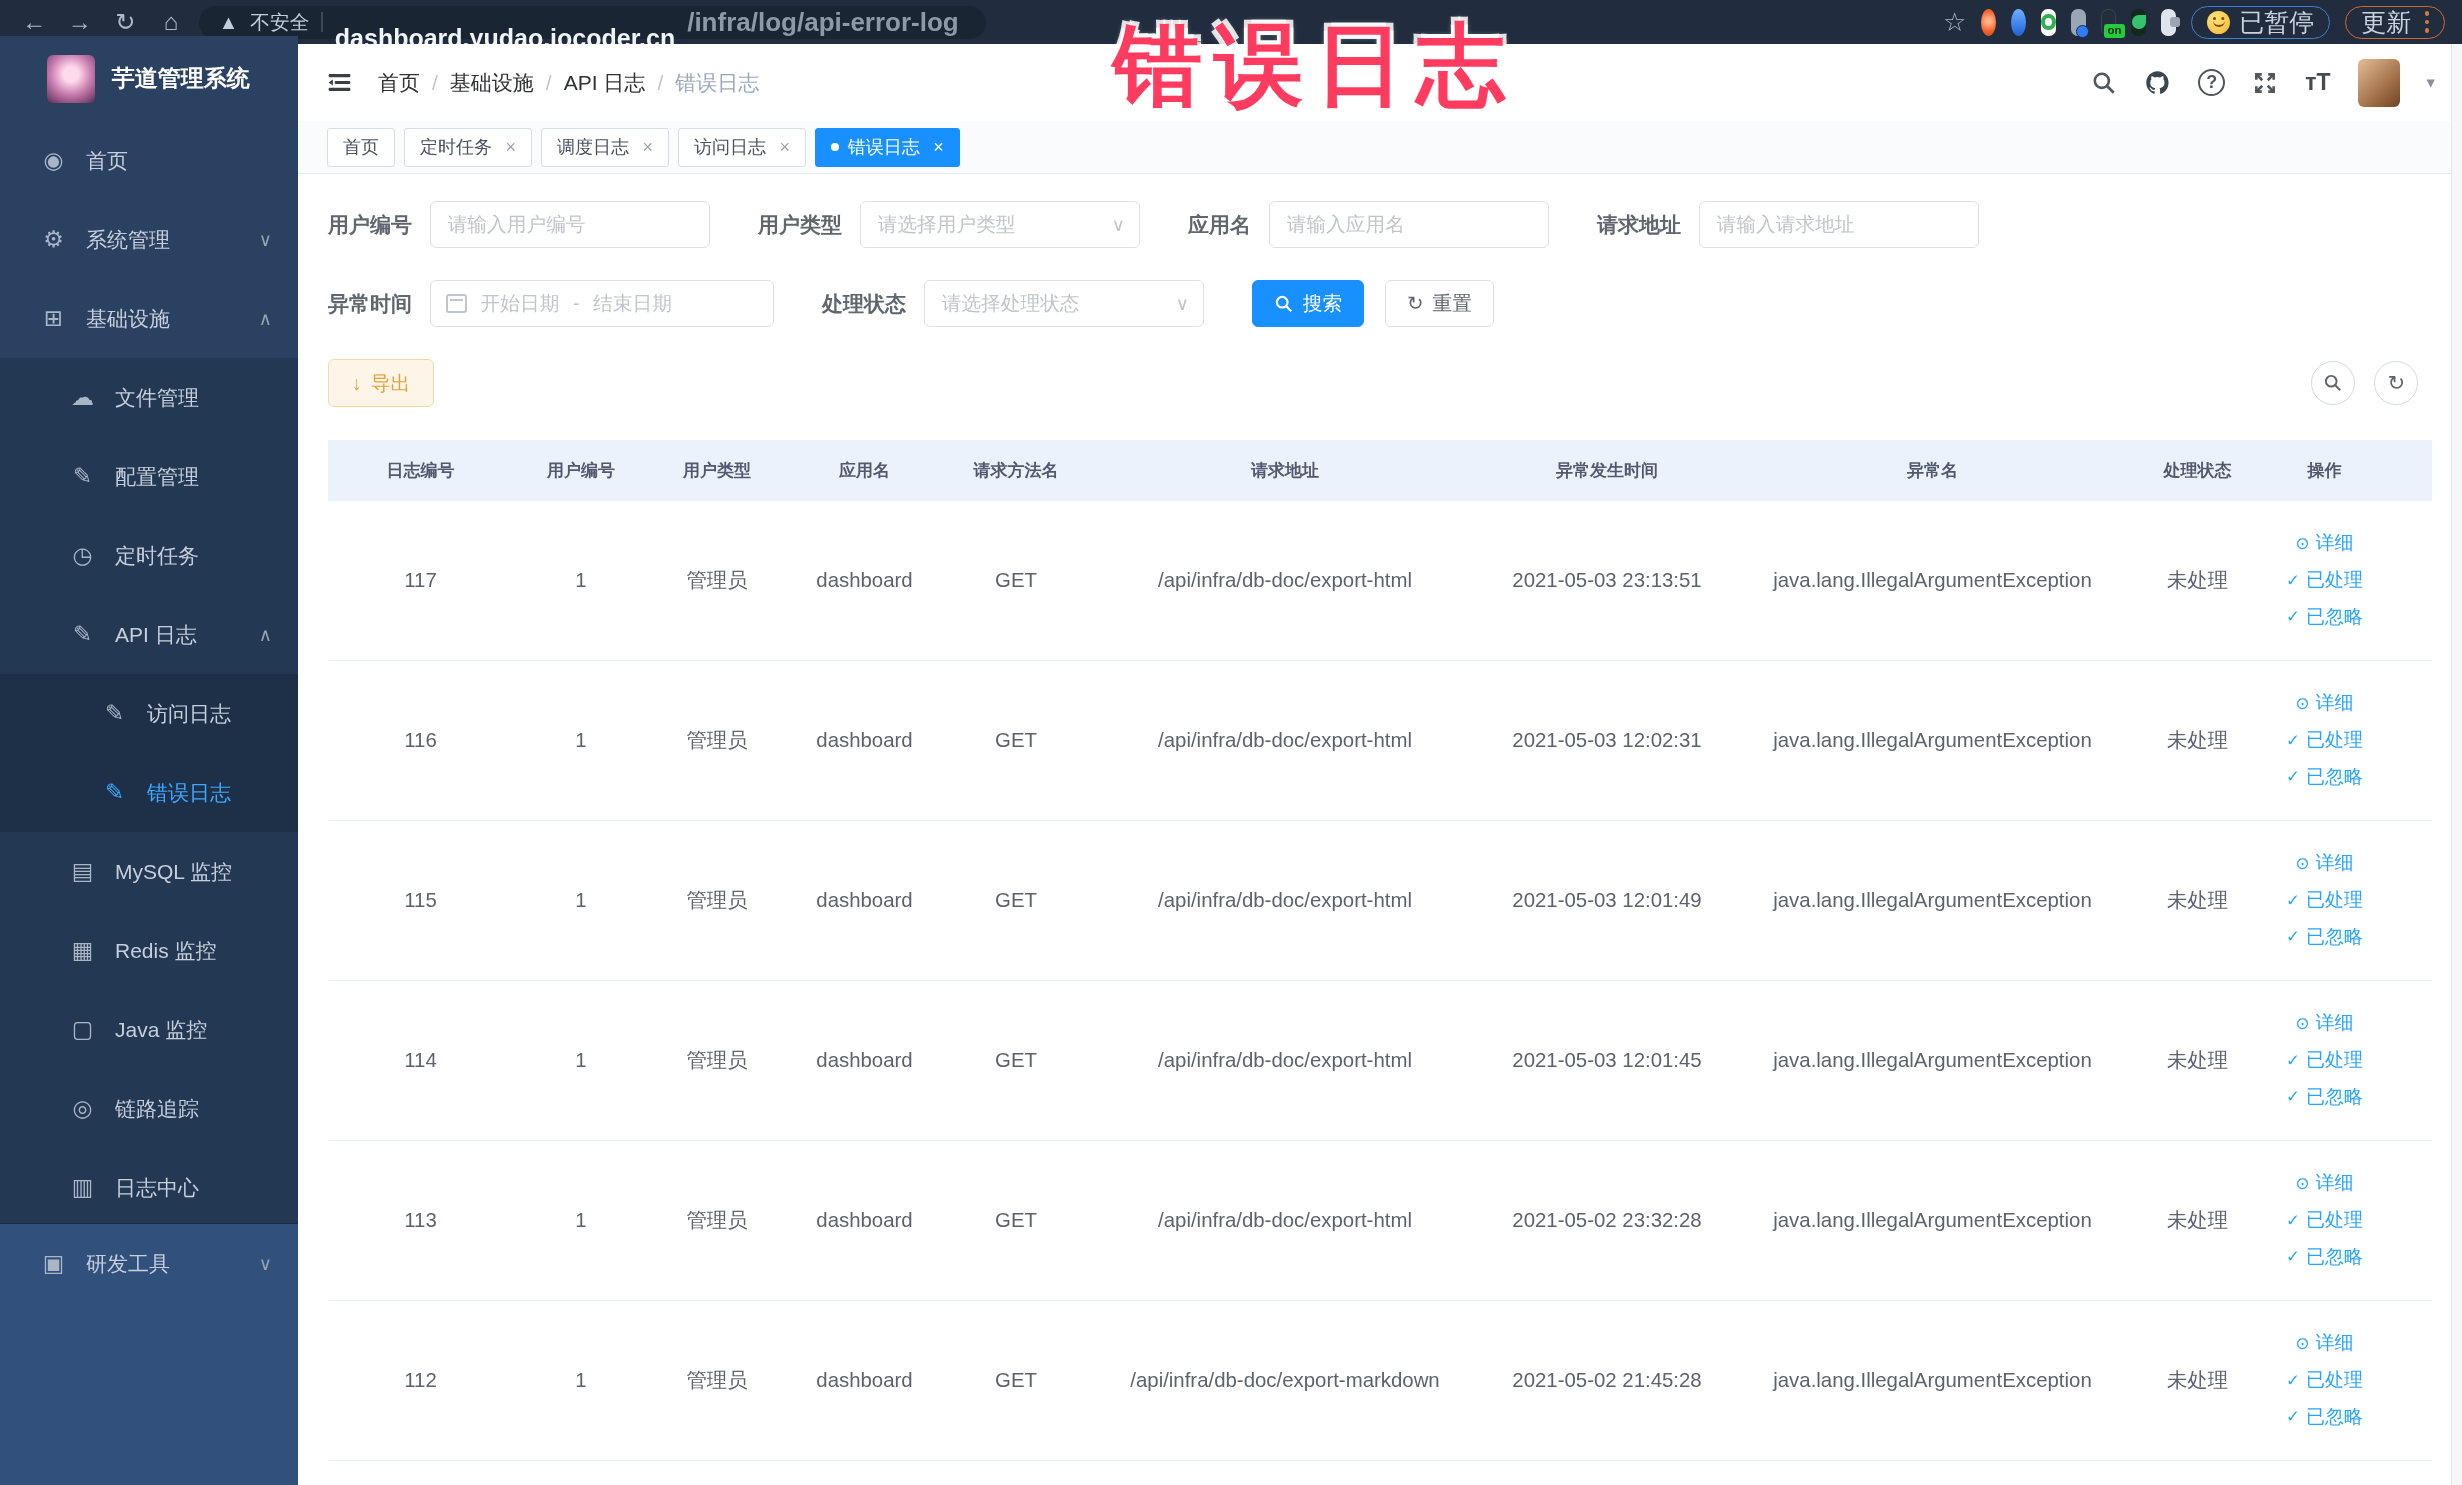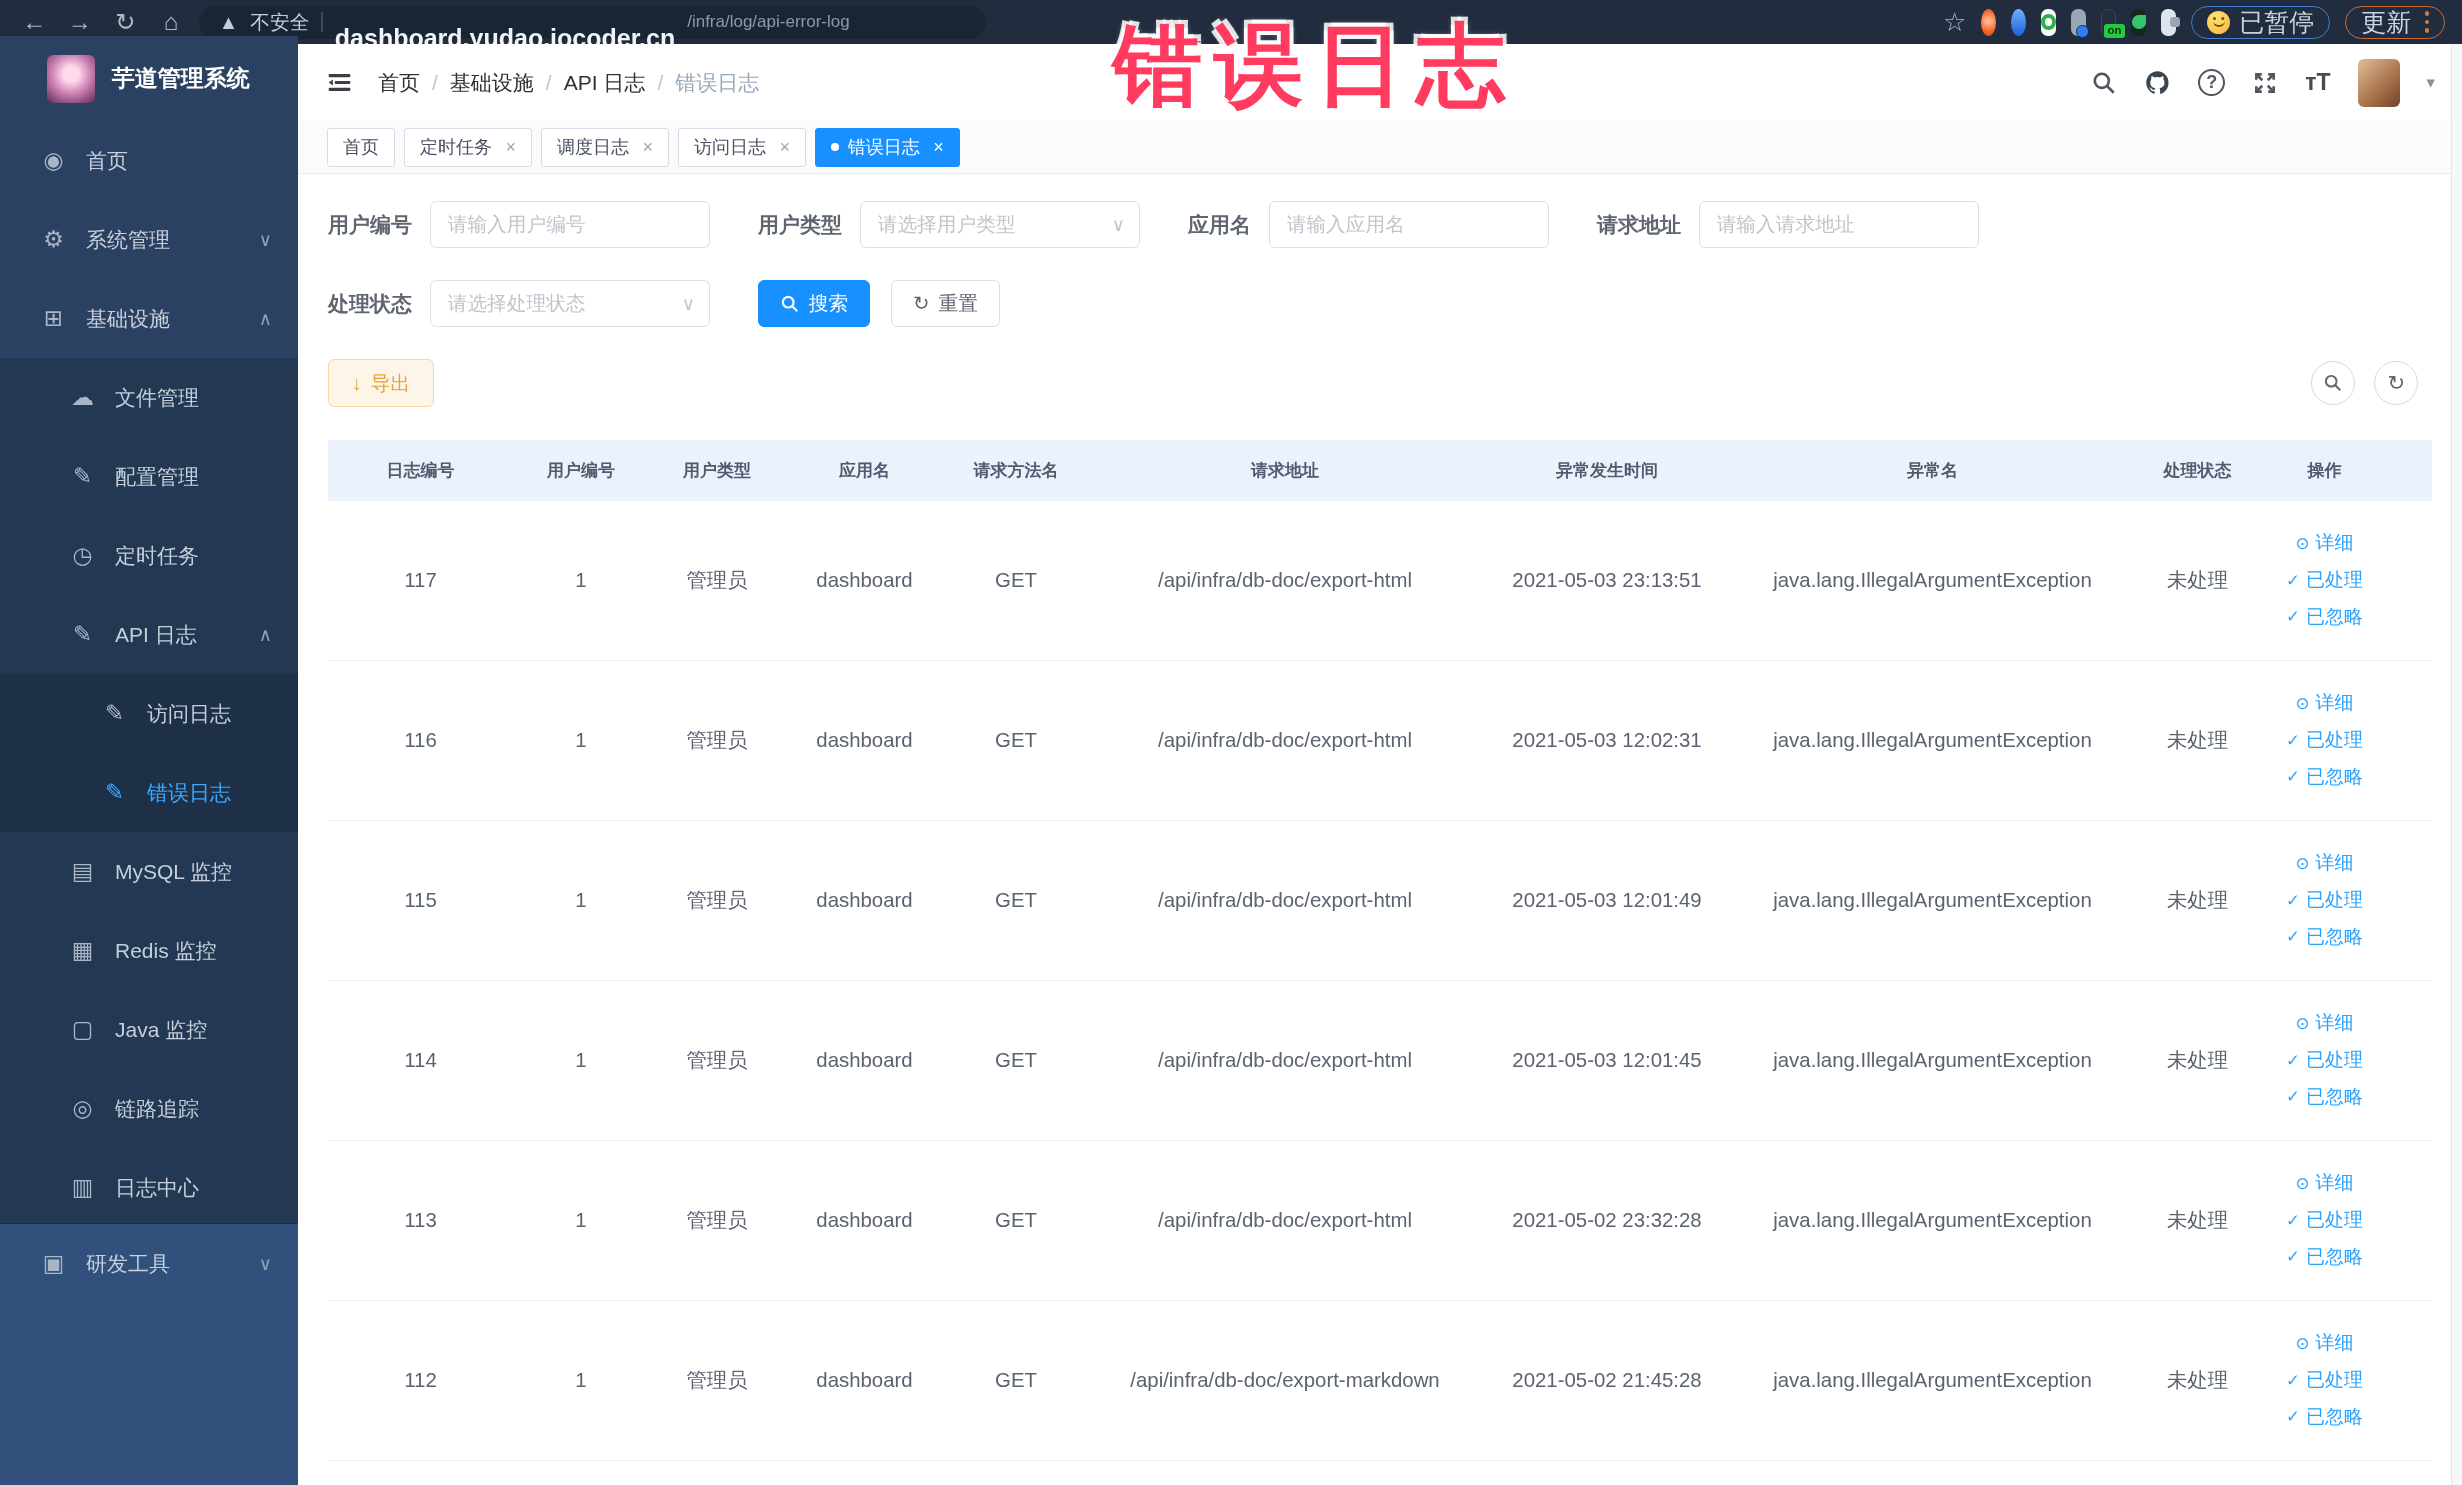--- a/index.html
+++ b/index.html
@@ -7,21 +7,21 @@
          font-family:"Liberation Sans","DejaVu Sans",sans-serif;}
   
   .chrome{position:absolute;top:0;left:0;width:100%;height:44px;background:#212d3e;
           display:flex;align-items:center;padding:0 16.7px;box-sizing:border-box;gap:10.6px;}
   .nav-ico{color:#aeb9c8;font-size:24px;width:35px;text-align:center;flex:none;}
   .urlbar{display:flex;align-items:center;height:33px;border-radius:16.7px;background:#1a2534;
           padding:0 19.7px;gap:12px;min-width:787px;box-sizing:border-box;}
   .sec-ico,.sec-label{color:#c3cdd9;font-size:19.7px;}
   .url-div{width:1.5px;height:19.7px;background:#3d4a5c;}
   .url-domain{color:#f2f5f8;font-size:25px;font-weight:bold;margin-top:32px;}
-  .url-path{color:#8d99a8;font-size:17px;font-weight:normal;}
+  .url-path{color:#8d99a8;font-size:26px;font-weight:bold;}
   .chrome-right{margin-left:auto;display:flex;align-items:center;gap:15px;}
   .star{color:#aeb9c8;font-size:26px;}
   .ext{width:15px;height:27px;border-radius:6.8px;flex:none;position:relative;}
   .ext-orange{border-radius:50%;background:radial-gradient(circle at 50% 45%,#ffb187 15%,#f4642a 60%,#c84a16);}
   .ext-blue{border-radius:50%;background:linear-gradient(180deg,#6fb0ff,#1e62d6);}
   .ext-greenring{background:#fff;display:flex;align-items:center;justify-content:center;}
   .ext-greenring i{width:16.7px;height:16.7px;border-radius:50%;border:4.5px solid #2bb24c;box-sizing:border-box;}
   .ext-grid{background:#9aa6b4;}
   .ext-grid i{position:absolute;right:-2.3px;bottom:-2.3px;width:10.6px;height:10.6px;border-radius:50%;background:#2f7df6;border:1.5px solid #212d3e;}
   .ext-on{background:#232e3d;border:1.5px solid #3a4656;box-sizing:border-box;}
@@ -345,20 +345,29 @@
         <div class="f-group">
           <span class="f-label">请求地址</span>
           <span class="f-input">
               <input placeholder="请输入请求地址" style="">
             </span>
         </div>
       </div>
 
       <div class="f-row">
         <div class="f-group">
+          <span class="f-label">异常时间</span>
+          <span class="f-date">
+            <span class="cal"></span>
+            <span>开始日期</span>
+            <span>-</span>
+            <span>结束日期</span>
+          </span>
+        </div>
+        <div class="f-group">
           <span class="f-label">处理状态</span>
           <span class="f-input f-select">
               <input readonly="" placeholder="请选择处理状态" style="">
               <span class="caret">∨</span>
             </span>
         </div>
         <button class="btn btn-primary">
           <svg width="19.7" height="19.7" viewBox="0 0 24 24" fill="none" stroke="#fff" stroke-width="2.6">
               <circle cx="10" cy="10" r="6.5"></circle>
               <line x1="15" y1="15" x2="21" y2="21"></line>

